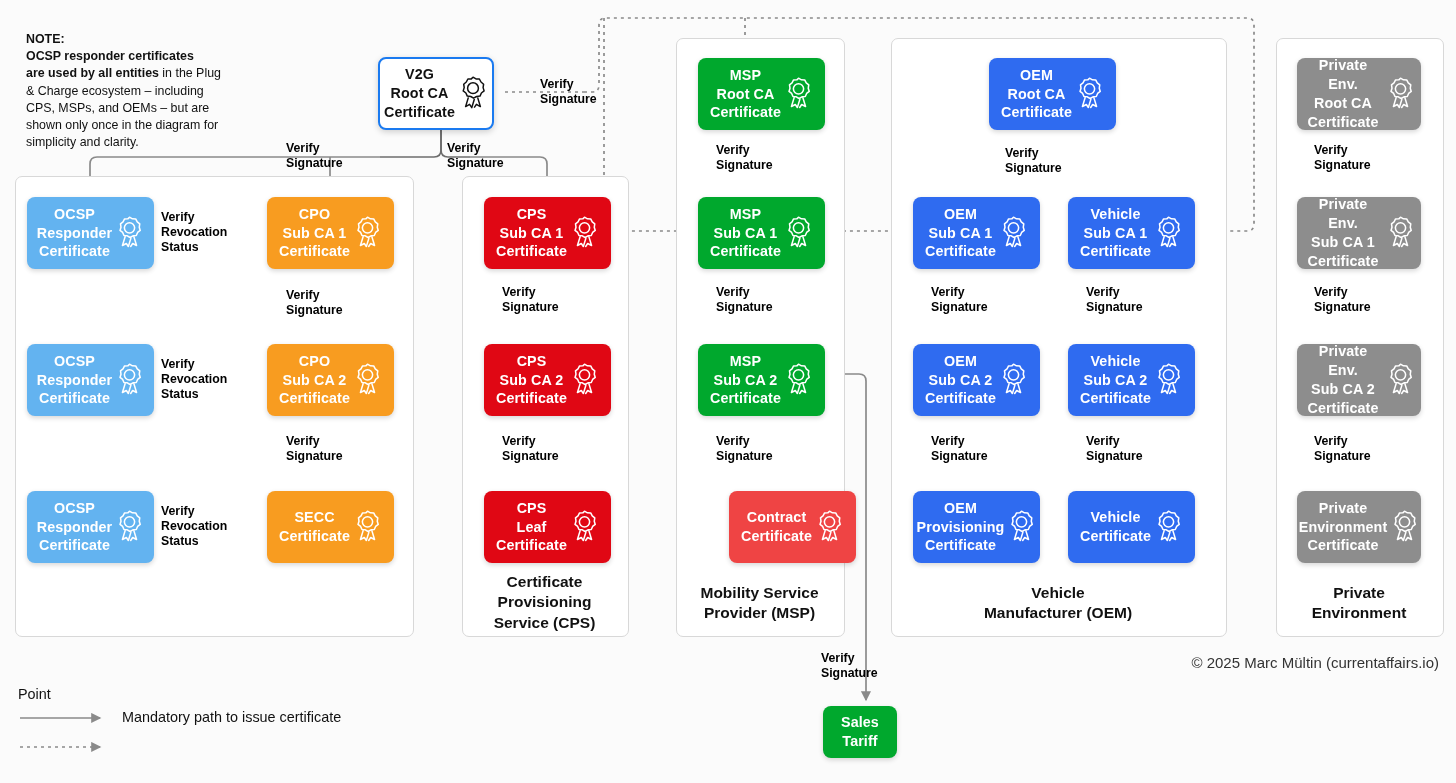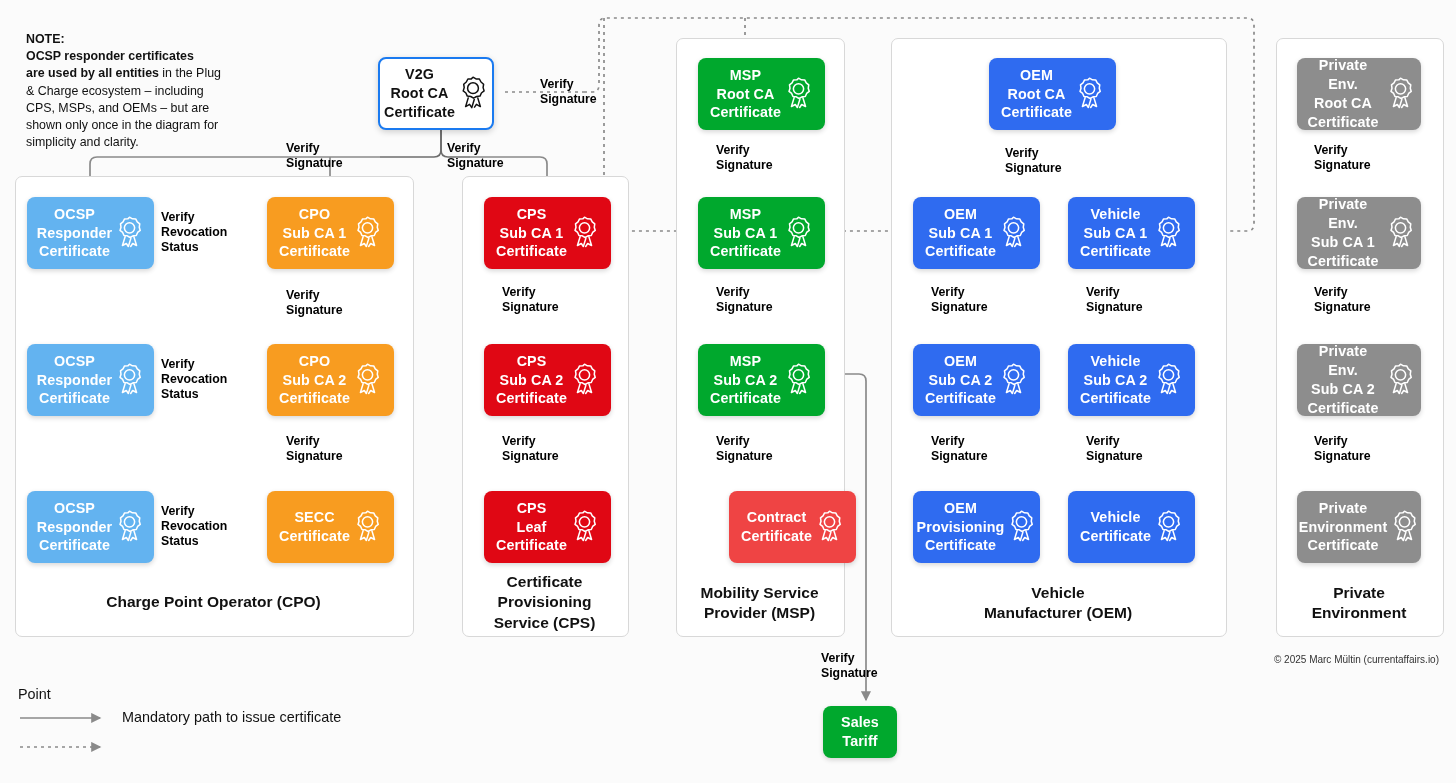--- a/index.html
+++ b/index.html
@@ -48,21 +48,21 @@
   }
   #note .b{font-weight:700;}
   #note .n{font-weight:400;text-align:center;}
   
   #legend{position:absolute;left:18px;top:686px;}
   #legend .ltitle{font-size:14.4px;font-weight:400;color:#111;}
   .lrow{position:absolute;display:flex;align-items:center;justify-content:flex-end;}
   .lrow .ltext{font-size:14.4px;color:#111;margin-left:12px;white-space:nowrap;}
   
   #copyright{
-    position:absolute;right:17px;top:654px;font-size:10px;color:#333;
+    position:absolute;right:17px;top:654px;font-size:15px;color:#333;
   }
 </style>
 </head>
 <body>
 
 <div id="stage">
 
   <div id="note">
     <span class="b">NOTE:</span><br>
     <span class="b">OCSP responder certificates</span><br>
@@ -133,21 +133,20 @@
       <path d="M20,747 L100,747" stroke-dasharray="3,4" marker-end="url(#ahd)"></path>
     </g>
   </svg>
 
   <div class="panel" style="left:15px;top:176px;width:397px;height:459px;"></div>
   <div class="panel" style="left:462px;top:176px;width:165px;height:459px;"></div>
   <div class="panel" style="left:676px;top:38px;width:167px;height:597px;"></div>
   <div class="panel" style="left:891px;top:38px;width:334px;height:597px;"></div>
   <div class="panel" style="left:1276px;top:38px;width:166px;height:597px;"></div>
 
-  <div class="panel-title" style="left:15px;top:592px;width:397px;">Charge Point Operator (CPO)</div>
   <div class="panel-title" style="left:462px;top:572px;width:165px;white-space:pre-line;">Certificate
 Provisioning
 Service (CPS)</div>
   <div class="panel-title" style="left:676px;top:583px;width:167px;white-space:pre-line;">Mobility Service
 Provider (MSP)</div>
   <div class="panel-title" style="left:891px;top:583px;width:334px;white-space:pre-line;">Vehicle
 Manufacturer (OEM)</div>
   <div class="panel-title" style="left:1276px;top:583px;width:166px;white-space:pre-line;">Private
 Environment</div>
 

